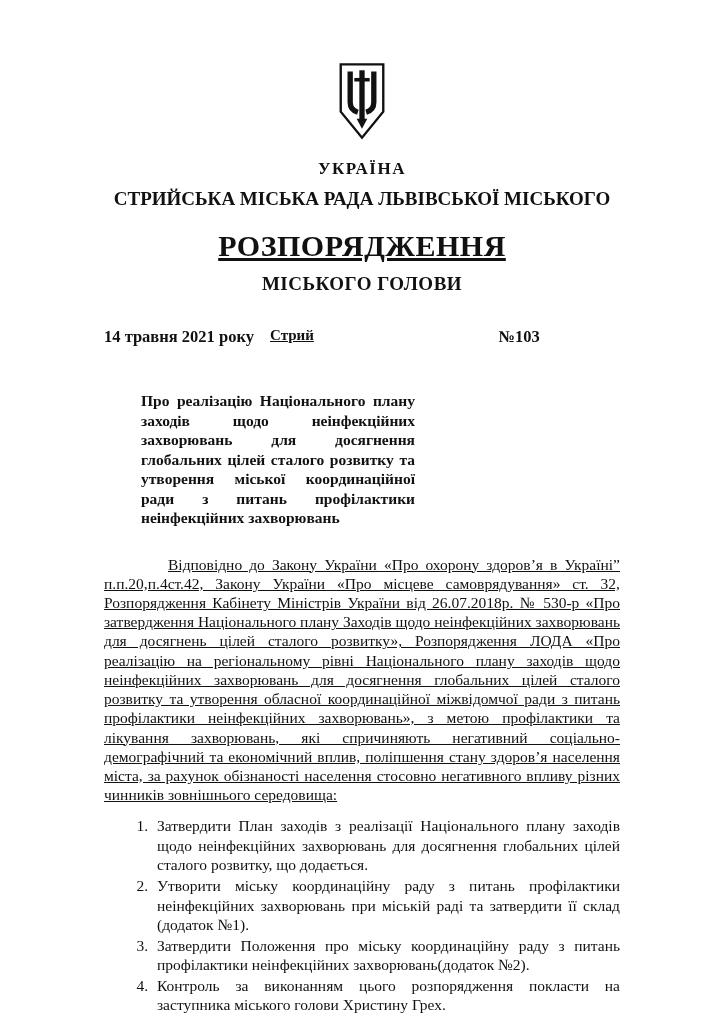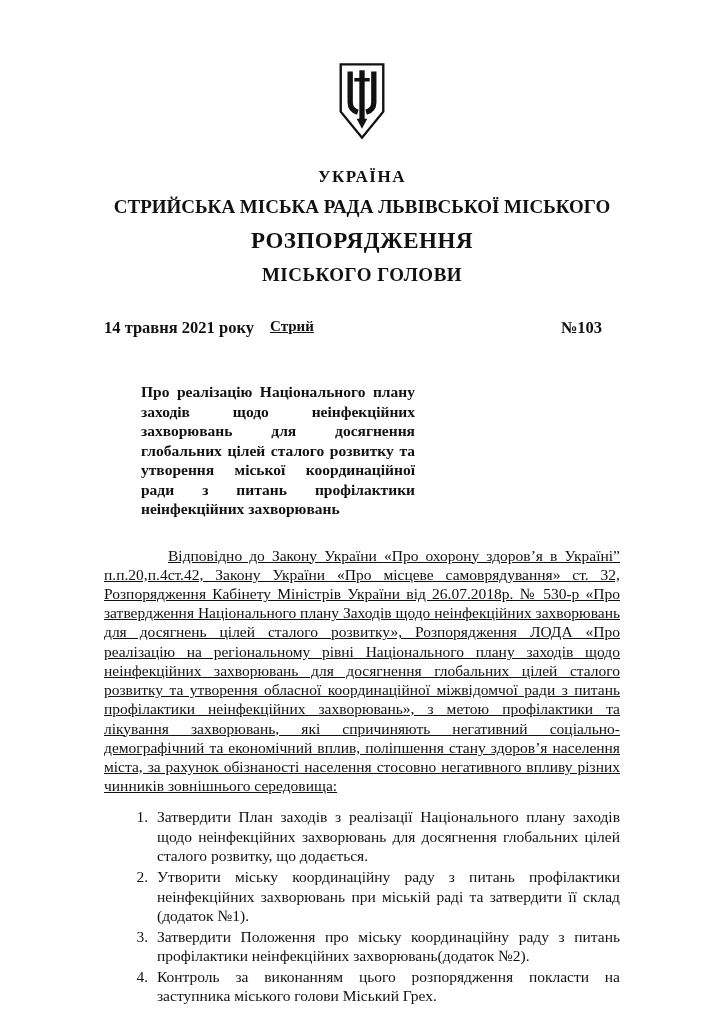--- a/index.html
+++ b/index.html
@@ -15,49 +15,50 @@
     padding: 62px 104px 0 104px;
     overflow: hidden;
   }
   .doc-header { text-align: center; }
   .emblem { display: inline-block; width: 60px; height: 78px; }
   .emblem svg { width: 100%; height: 100%; }
   .country {
     font-weight: bold;
     font-size: 17px;
     letter-spacing: 1.5px;
-    margin-top: 23px;
+    margin-top: 15px;
   }
   .council {
     font-weight: bold;
     font-size: 19px;
     margin-top: 9px;
     white-space: nowrap;
   }
   .doc-type {
     font-weight: bold;
-    font-size: 23px;
+    font-size: 30px;
     letter-spacing: 0.5px;
-    margin-top: 10px;
+    margin-top: 19px;
+    text-decoration: underline;
   }
   .doc-subtype {
     font-weight: bold;
     font-size: 19px;
     letter-spacing: 0.5px;
     margin-top: 10px;
   }
   .meta-row {
     display: flex;
     font-weight: bold;
     font-size: 16.5px;
     margin-top: 32px;
   }
   .meta-row .m-left  { flex: 1 1 0; text-align: left; }
   .meta-row .m-mid   { flex: 1 1 0; font-size: 15px; text-decoration: underline; }
-  .meta-row .m-right { flex: 1 1 0; text-align: right; padding-right: 18px; }
+  .meta-row .m-right { flex: 1 1 0; text-align: center; padding-right: 18px; }
   .subject {
     width: 274px;
     font-weight: bold;
     font-size: 15.5px;
     line-height: 1.26;
     text-align: justify;
     margin-top: 44px;
     margin-left: 37px;
   }
   .body-par {
@@ -119,21 +120,21 @@
   </div>
 
   <div class="subject">Про реалізацію Національного плану заходів щодо неінфекційних захворювань для досягнення глобальних цілей сталого розвитку та утворення міської координаційної ради з питань профілактики неінфекційних захворювань</div>
 
   <p class="body-par">Відповідно до Закону України «Про охорону здоров’я в Україні” п.п.20,п.4ст.42, Закону України «Про місцеве самоврядування» ст. 32, Розпорядження Кабінету Міністрів України від 26.07.2018р. № 530-р «Про затвердження Національного плану Заходів щодо неінфекційних захворювань для досягнень цілей сталого розвитку», Розпорядження ЛОДА «Про реалізацію на регіональному рівні Національного плану заходів щодо неінфекційних захворювань для досягнення глобальних цілей сталого розвитку та утворення обласної координаційної міжвідомчої ради з питань профілактики неінфекційних захворювань», з метою профілактики та лікування захворювань, які спричиняють негативний соціально-демографічний та економічний вплив, поліпшення стану здоров’я населення міста, за рахунок обізнаності населення стосовно негативного впливу різних чинників зовнішнього середовища:</p>
 
   <ol class="items">
     <li>Затвердити План заходів з реалізації Національного плану заходів щодо неінфекційних захворювань для досягнення глобальних цілей сталого розвитку, що додається.</li>
     <li>Утворити міську координаційну раду з питань профілактики неінфекційних захворювань при міській раді та затвердити її склад (додаток №1).</li>
     <li>Затвердити Положення про міську координаційну раду з питань профілактики неінфекційних захворювань(додаток №2).</li>
-    <li>Контроль за виконанням цього розпорядження покласти на заступника міського голови Міський Грех.</li>
+    <li>Контроль за виконанням цього розпорядження покласти на заступника міського голови Христину Грех.</li>
   </ol>
 
   <div class="signature-row">
     <span>Міський голова</span>
     <span>План КАНІВЕЦЬ</span>
   </div>
 
 </div>
 
 </body></html>

